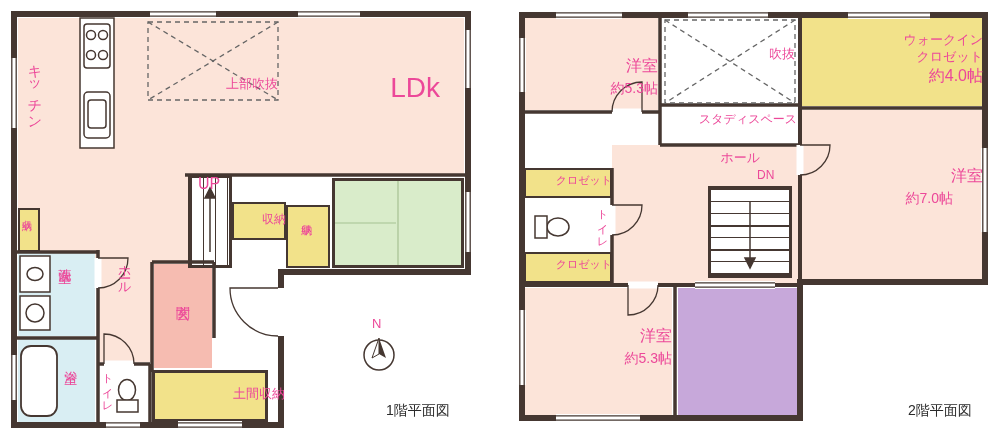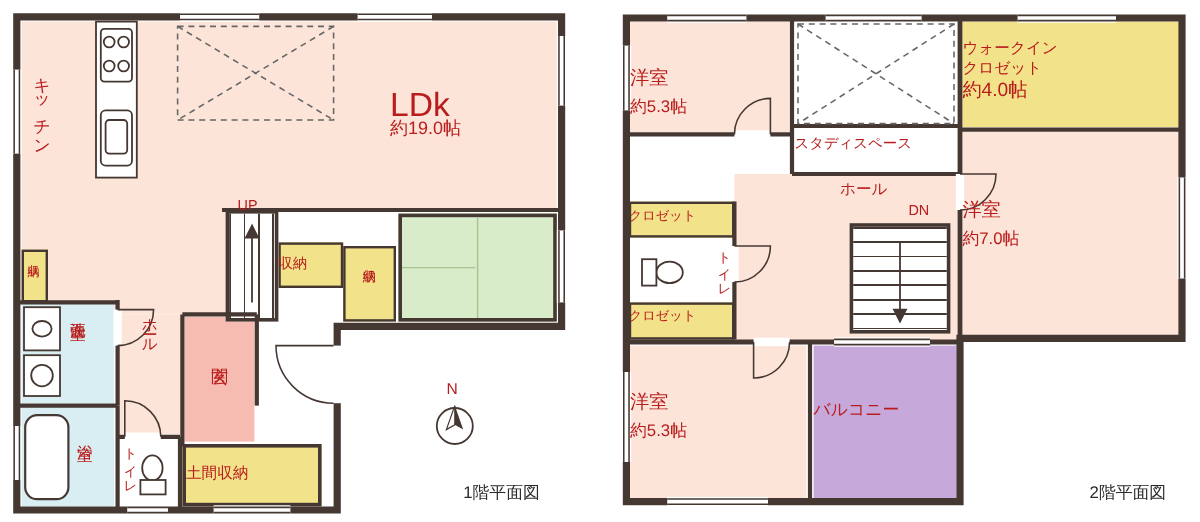--- a/index.html
+++ b/index.html
@@ -12,21 +12,21 @@
   .c-green{background:#d9ecca}
   .c-blue{background:#d9eef3}
   .c-purple{background:#c7a8da}
   .c-salmon{background:#f6bcb1}
   .b25{border:2.5px solid #453731}
   .b3{border:3px solid #453731}
   .stairs{position:absolute;background-color:#ffffff;border:3px solid #453731}
   .st-v{background-image:repeating-linear-gradient(90deg,#453731 0,#453731 1.5px,transparent 1.5px,transparent 12px)}
   .st-h{background-image:repeating-linear-gradient(180deg,#453731 0,#453731 1.5px,transparent 1.5px,transparent 12px)}
   svg.walls{position:absolute;left:0;top:0;pointer-events:none}
-  .lb{position:absolute;font-size:13px;color:#b91c1c;text-align:left;white-space:nowrap;line-height:1.25}
+  .lb{position:absolute;font-size:13px;color:#ec4899;text-align:right;white-space:nowrap;line-height:1.25}
   .lb.v{writing-mode:vertical-rl;text-orientation:upright;letter-spacing:1px}
   .cap{position:absolute;font-size:14px;color:#2a2a2a;white-space:nowrap}
 </style>
 </head>
 <body>
 
 <div class="canvas">
 
   <div class="rg c-pink" style="left:18px;top:18px;width:446px;height:157px"></div>
   <div class="rg c-pink" style="left:18px;top:175px;width:77px;height:77px"></div>
@@ -209,46 +209,46 @@
     </g>
 
     <g>
       <circle cx="379" cy="355" r="15" stroke="#453731" stroke-width="1.5" fill="none"></circle>
       <path d="M379,338 L386,358 L379,354 Z" fill="#453731"></path>
       <path d="M379,338 L372,358 L379,354 Z" fill="#ffffff" stroke="#453731" stroke-width="1"></path>
     </g>
   </svg>
 
   <div class="lb v" style="left:26px;top:55px;font-size:14px">キッチン</div>
+  <div class="lb" style="left:148px;top:76px;width:130px;font-size:13px">上部吹抜</div>
   <div class="lb" style="left:325px;top:70px;width:115px;font-size:28px">LDk</div>
-  <div class="lb" style="left:325px;top:99px;width:115px;font-size:15px">約19.0帖</div>
-  <div class="lb" style="left:198px;top:164px;font-size:12px">UP</div>
+  <div class="lb" style="left:198px;top:174px;font-size:16px">UP</div>
   <div class="lb" style="left:232px;top:212px;width:54px;font-size:12px">収納</div>
   <div class="lb v" style="left:299px;top:215px;font-size:11px">収納</div>
   <div class="lb v" style="left:20px;top:212px;font-size:10px">収納</div>
   <div class="lb v" style="left:116px;top:256px;font-size:13px">ホール</div>
   <div class="lb v" style="left:56px;top:258px;font-size:13px">洗面室</div>
   <div class="lb v" style="left:174px;top:295px;font-size:14px">玄関</div>
   <div class="lb v" style="left:62px;top:360px;font-size:13px">浴室</div>
   <div class="lb v" style="left:100px;top:366px;font-size:11px">トイレ</div>
   <div class="lb" style="left:155px;top:386px;width:130px;font-size:13px">土間収納</div>
   <div class="lb" style="left:372px;top:316px;font-size:13px">N</div>
   <div class="cap" style="left:386px;top:402px">1階平面図</div>
 
   <div class="lb" style="left:525px;top:56px;width:133px;font-size:16px">洋室</div>
   <div class="lb" style="left:525px;top:80px;width:133px;font-size:14px">約5.3帖</div>
+  <div class="lb" style="left:665px;top:46px;width:130px;font-size:13px">吹抜</div>
   <div class="lb" style="left:802px;top:32px;width:181px;font-size:13px">ウォークイン</div>
   <div class="lb" style="left:802px;top:49px;width:181px;font-size:13px">クロゼット</div>
   <div class="lb" style="left:802px;top:66px;width:181px;font-size:16px">約4.0帖</div>
   <div class="lb" style="left:662px;top:112px;width:135px;font-size:12px">スタディスペース</div>
   <div class="lb" style="left:524px;top:174px;width:88px;font-size:11px">クロゼット</div>
   <div class="lb v" style="left:595px;top:202px;font-size:11px">トイレ</div>
   <div class="lb" style="left:524px;top:258px;width:88px;font-size:11px">クロゼット</div>
   <div class="lb" style="left:700px;top:150px;width:60px;font-size:13px">ホール</div>
   <div class="lb" style="left:757px;top:168px;font-size:12px">DN</div>
   <div class="lb" style="left:802px;top:166px;width:181px;font-size:16px">洋室</div>
   <div class="lb" style="left:802px;top:190px;width:151px;font-size:14px">約7.0帖</div>
   <div class="lb" style="left:525px;top:326px;width:147px;font-size:16px">洋室</div>
   <div class="lb" style="left:525px;top:350px;width:147px;font-size:14px">約5.3帖</div>
-  <div class="lb" style="left:678px;top:333px;width:119px;font-size:14px">バルコニー</div>
   <div class="cap" style="left:908px;top:402px">2階平面図</div>
 
 </div>
 
 </body></html>

